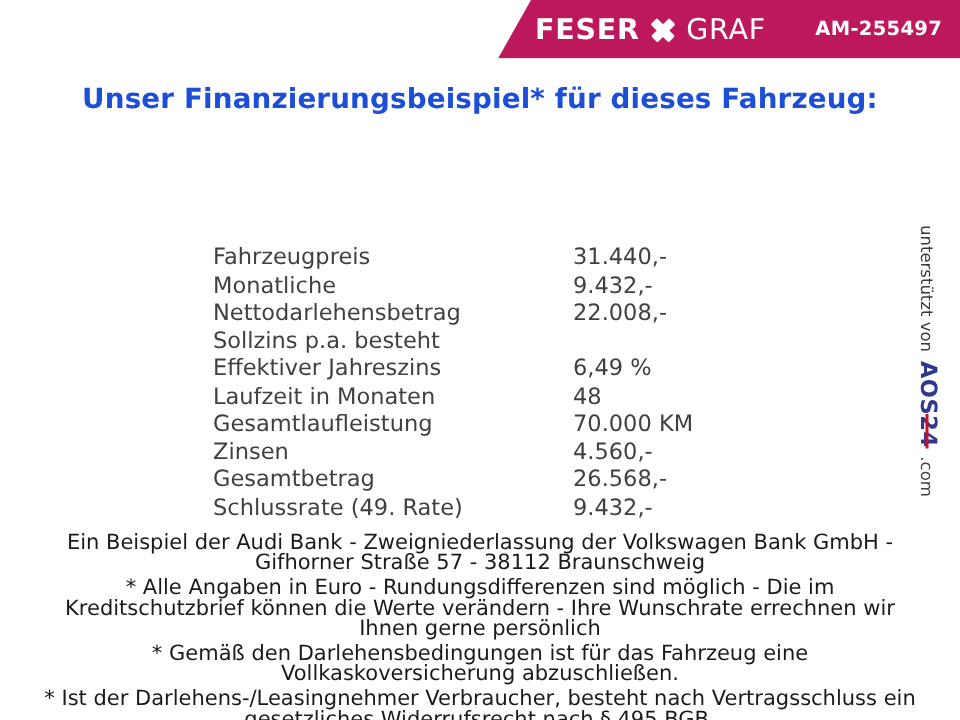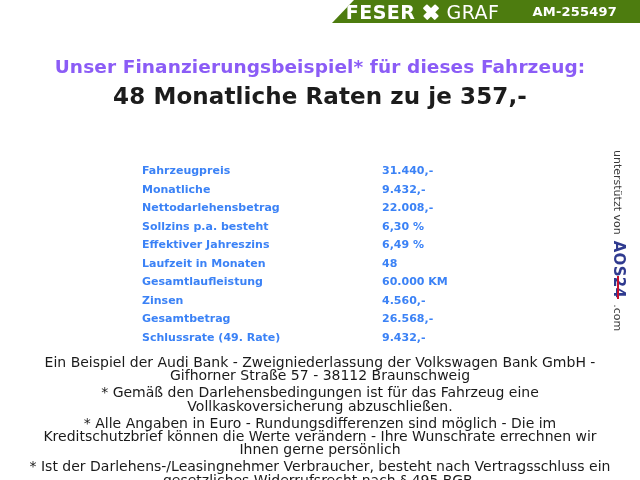--- a/index.html
+++ b/index.html
@@ -23,27 +23,27 @@
     top: 0;
     left: 0;
     width: 100%;
     height: 34px;
   }
   .header-green {
     position: absolute;
     top: 0;
     left: 332px;
     width: 308px;
-    height: 23px;
-    background: #4d7c0f;
+    height: 39px;
+    background: #be185d;
     clip-path: polygon(22px 0, 100% 0, 100% 100%, 0 100%);
     display: flex;
     align-items: center;
     justify-content: flex-end;
-    padding-right: 23px;
+    padding-right: 12px;
   }
   .brand {
     display: flex;
     align-items: center;
     gap: 7px;
     color: #ffffff;
   }
   .brand-feser {
     font-size: 19px;
     font-weight: bold;
@@ -85,44 +85,43 @@
   .title-block {
     position: absolute;
     top: 56px;
     left: 0;
     width: 100%;
     text-align: center;
   }
   .title-main {
     font-size: 18.5px;
     font-weight: bold;
-    color: #8b5cf6;
+    color: #1d4ed8;
     letter-spacing: 0.1px;
     margin-bottom: 6px;
   }
   .title-sub {
     font-size: 23px;
     font-weight: bold;
     color: #1c1c1c;
     letter-spacing: 0.1px;
   }
 
   
   .figures {
     position: absolute;
     top: 162px;
     left: 142px;
     width: 380px;
   }
   .fig-row {
     display: flex;
-    font-size: 11px;
+    font-size: 15px;
     line-height: 18.5px;
-    color: #3b82f6;
-    font-weight: bold;
+    color: #404040;
   }
   .fig-label { width: 240px; }
   .fig-value { flex: 1; }
 
   
   .side-text {
     position: absolute;
     right: 4px;
     top: 150px;
     width: 28px;
@@ -190,51 +189,49 @@
       <span class="brand-feser">FESER</span>
       <span class="brand-mark"></span>
       <span class="brand-graf">GRAF</span>
       <span class="brand-code">AM-255497</span>
     </div>
   </div>
 </div>
 
 <div class="title-block">
   <div class="title-main">Unser Finanzierungsbeispiel* für dieses Fahrzeug:</div>
-  <div class="title-sub">48 Monatliche Raten zu je 357,-</div>
 </div>
 
 <div class="figures">
   <div class="fig-row">
     <div class="fig-label">Fahrzeugpreis</div>
     <div class="fig-value">31.440,-</div>
   </div>
   <div class="fig-row">
     <div class="fig-label">Monatliche</div>
     <div class="fig-value">9.432,-</div>
   </div>
   <div class="fig-row">
     <div class="fig-label">Nettodarlehensbetrag</div>
     <div class="fig-value">22.008,-</div>
   </div>
   <div class="fig-row">
     <div class="fig-label">Sollzins p.a. besteht</div>
-    <div class="fig-value">6,30 %</div>
   </div>
   <div class="fig-row">
     <div class="fig-label">Effektiver Jahreszins</div>
     <div class="fig-value">6,49 %</div>
   </div>
   <div class="fig-row">
     <div class="fig-label">Laufzeit in Monaten</div>
     <div class="fig-value">48</div>
   </div>
   <div class="fig-row">
     <div class="fig-label">Gesamtlaufleistung</div>
-    <div class="fig-value">60.000 KM</div>
+    <div class="fig-value">70.000 KM</div>
   </div>
   <div class="fig-row">
     <div class="fig-label">Zinsen</div>
     <div class="fig-value">4.560,-</div>
   </div>
   <div class="fig-row">
     <div class="fig-label">Gesamtbetrag</div>
     <div class="fig-value">26.568,-</div>
   </div>
   <div class="fig-row">
@@ -246,16 +243,16 @@
 <div class="side-text">
   <div class="side-inner">
     <span class="side-label">unterstützt von</span>
     <span class="side-brand"><span>AOS</span><span class="num24">24</span></span>
     <span class="side-dotcom">.com</span>
   </div>
 </div>
 
 <div class="footer">
   <p>Ein Beispiel der Audi Bank - Zweigniederlassung der Volkswagen Bank GmbH - Gifhorner Straße 57 - 38112 Braunschweig</p>
+  <p>* Alle Angaben in Euro - Rundungsdifferenzen sind möglich - Die im Kreditschutzbrief können die Werte verändern - Ihre Wunschrate errechnen wir Ihnen gerne persönlich</p>
   <p>* Gemäß den Darlehensbedingungen ist für das Fahrzeug eine Vollkaskoversicherung abzuschließen.</p>
-  <p>* Alle Angaben in Euro - Rundungsdifferenzen sind möglich - Die im Kreditschutzbrief können die Werte verändern - Ihre Wunschrate errechnen wir Ihnen gerne persönlich</p>
   <p>* Ist der Darlehens-/Leasingnehmer Verbraucher, besteht nach Vertragsschluss ein gesetzliches Widerrufsrecht nach § 495 BGB.</p>
 </div>
 
 </body></html>

